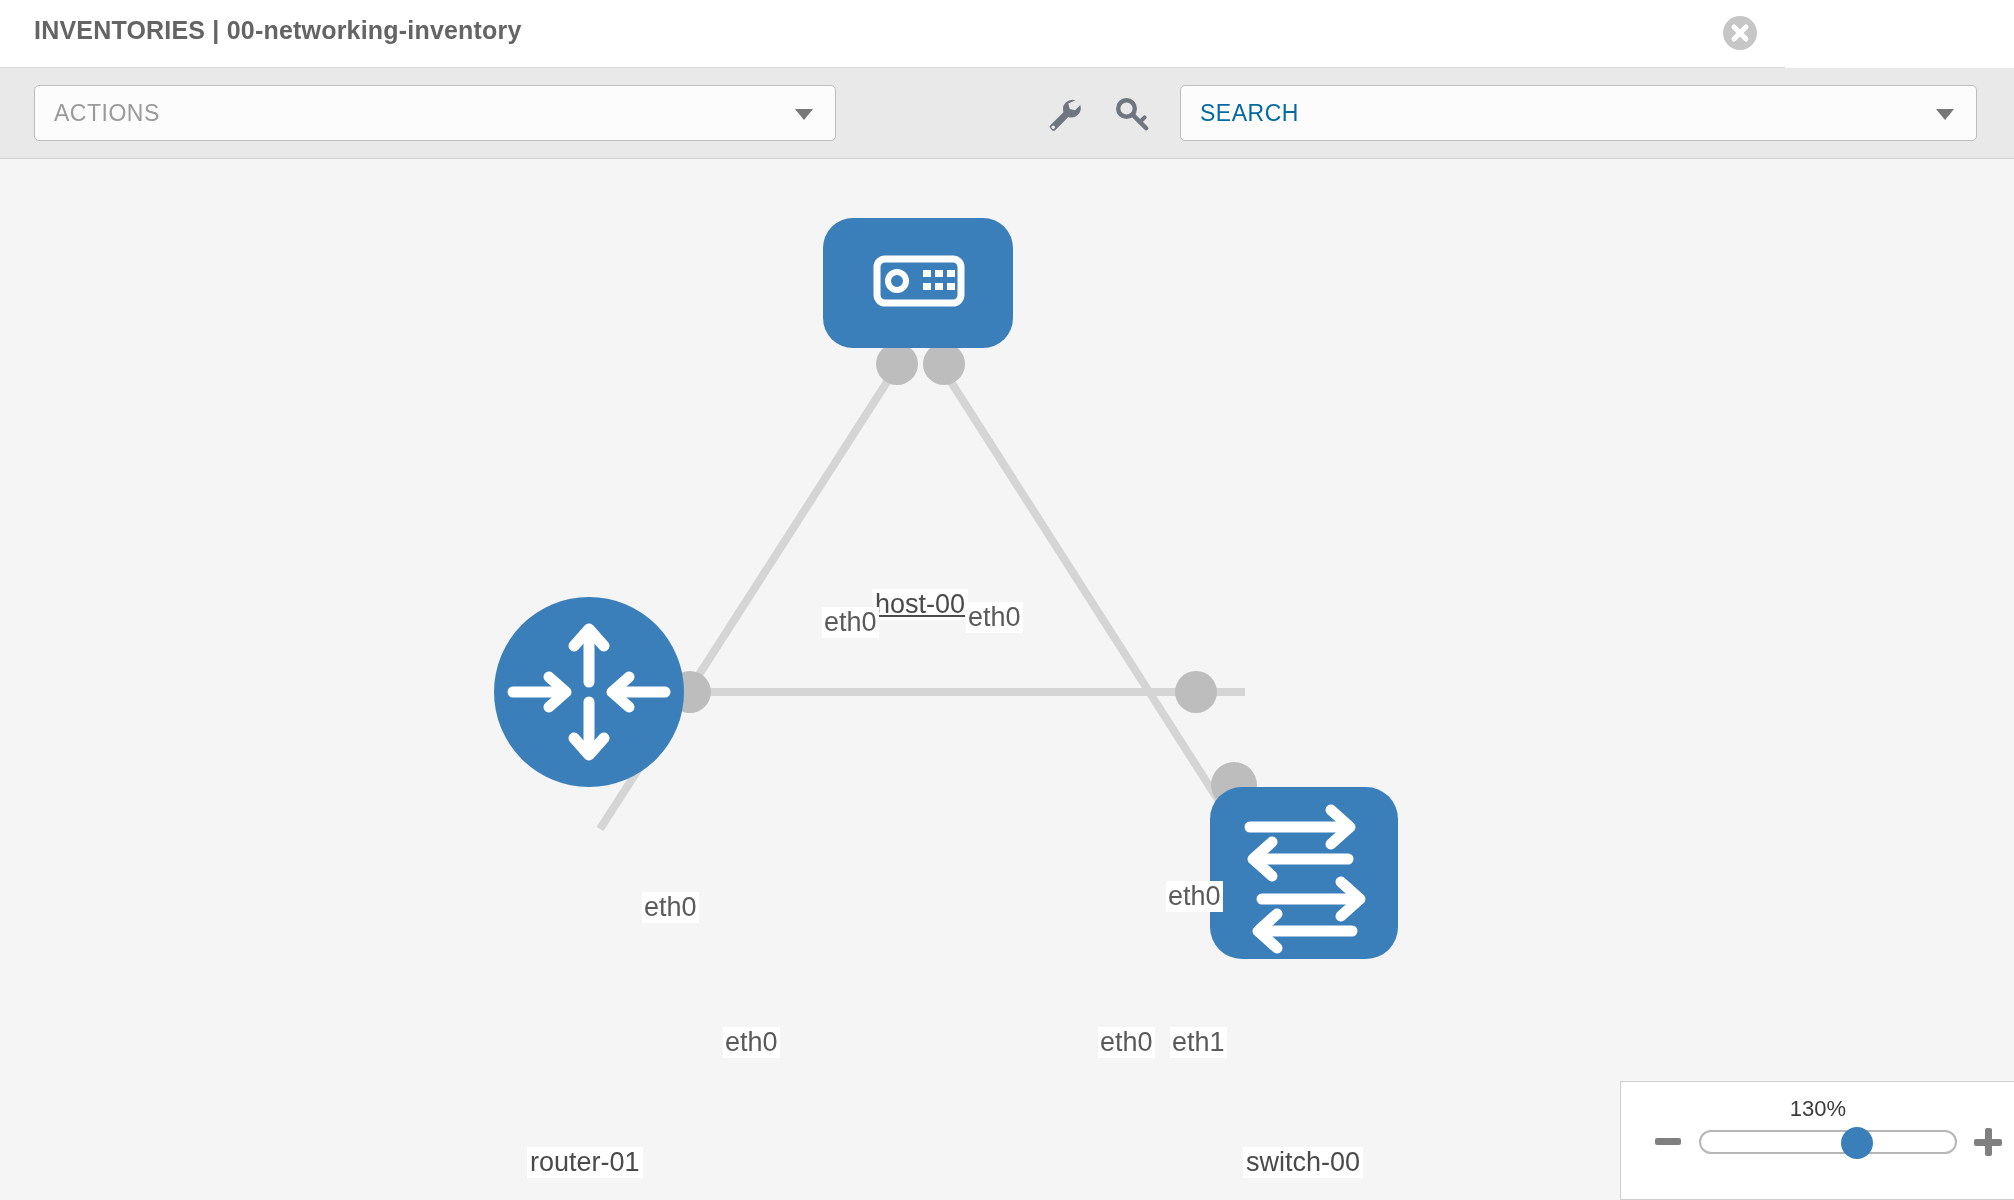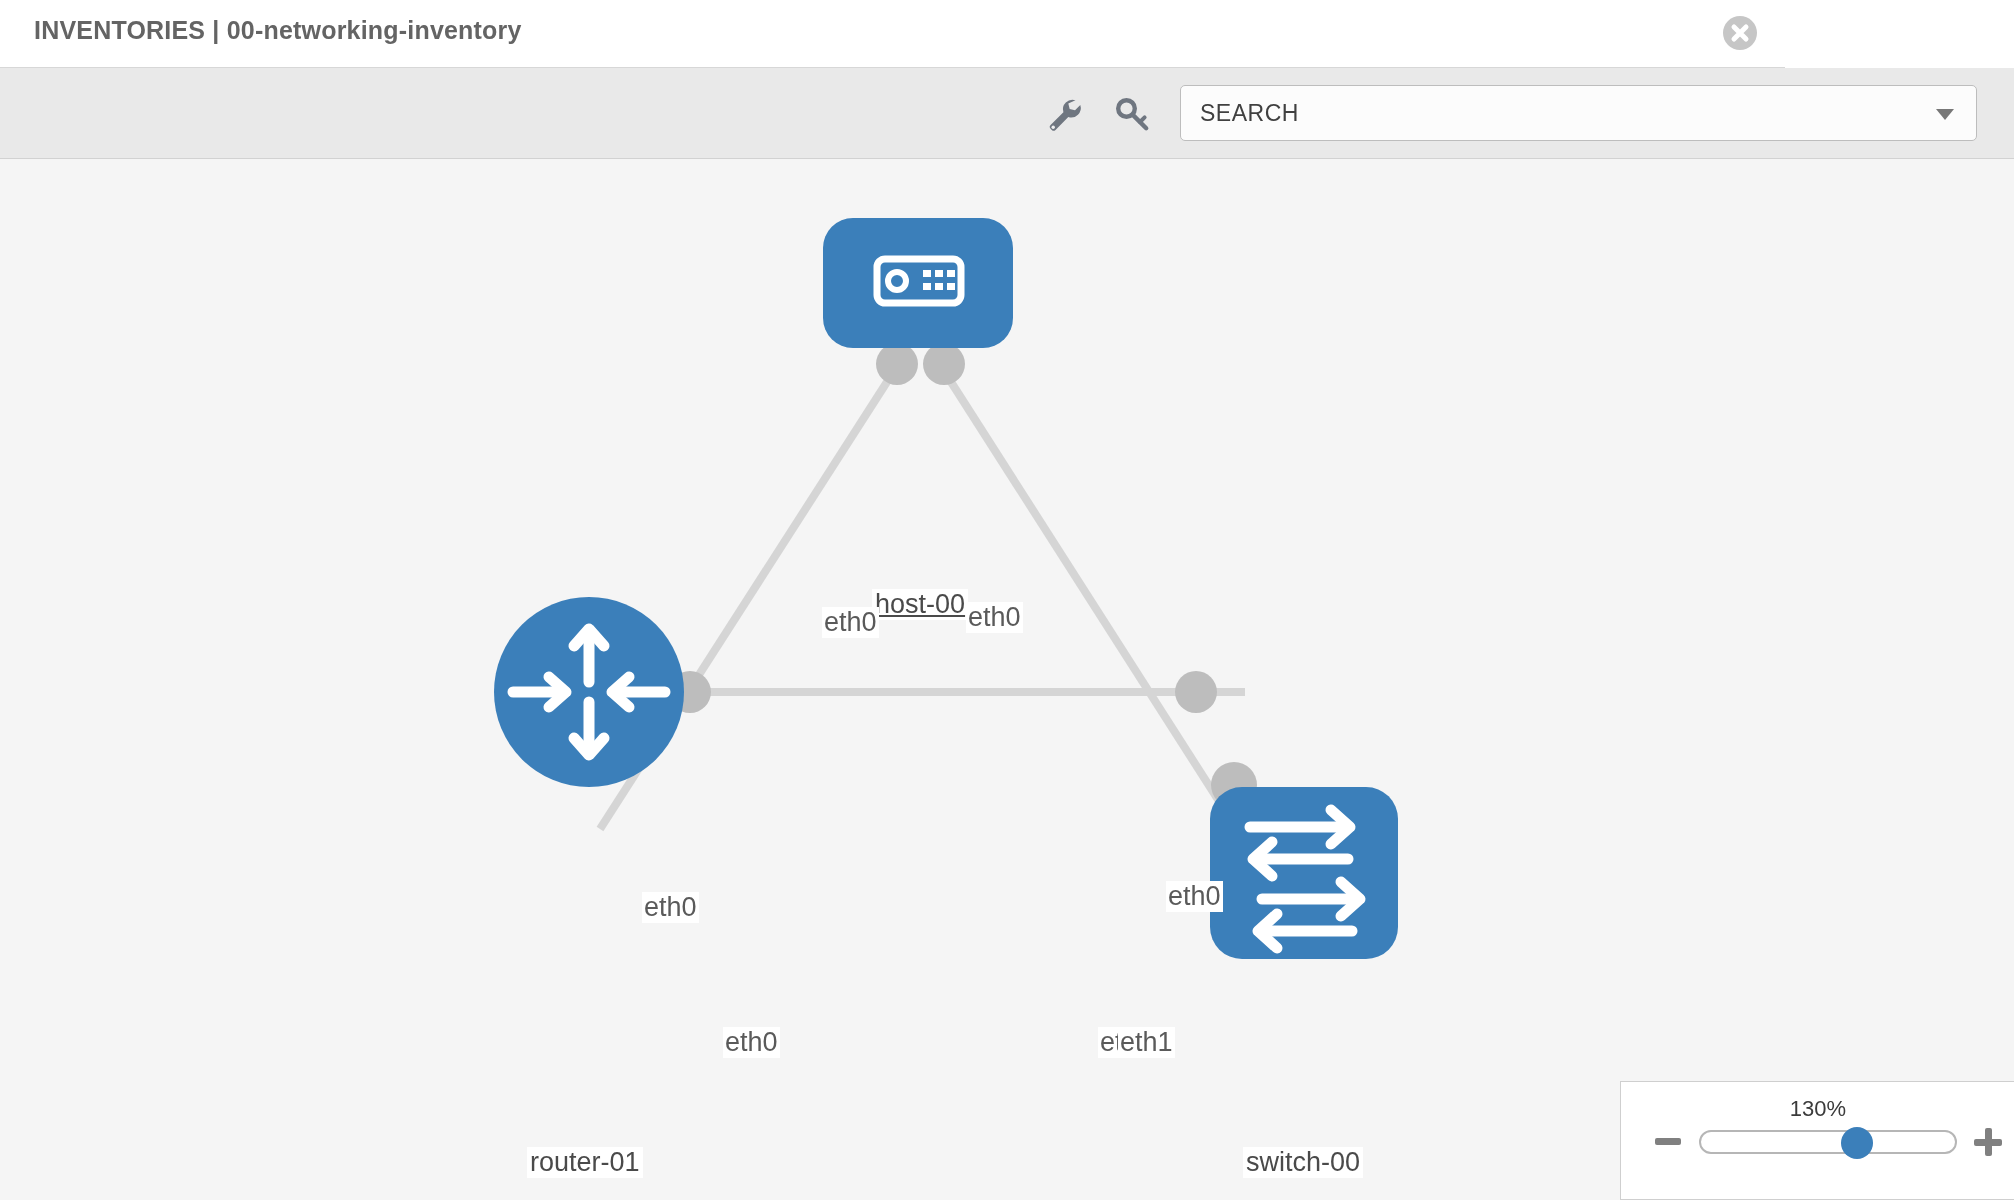--- a/index.html
+++ b/index.html
@@ -94,21 +94,21 @@
     width: 797px; height: 56px;
     background: #fcfcfc;
     border: 1px solid #bdbdbd;
     border-radius: 5px;
     cursor: text;
   }
   .search-label {
     position: absolute;
     left: 19px; top: 14px;
     font-size: 23px;
-    color: #404040;
+    color: #0369a1;
     letter-spacing: 0.5px;
   }
 
   
   .canvas {
     position: absolute;
     left: 0; top: 159px;
     width: 2014px; height: 1041px;
     background: #f5f5f5;
     overflow: hidden;
@@ -196,20 +196,24 @@
     <div class="header-title">INVENTORIES | 00-networking-inventory</div>
     <div class="close-btn">
       <svg width="34" height="34" viewBox="0 0 34 34">
         <path d="M11 11 L23 23 M23 11 L11 23" stroke="#ffffff" stroke-width="5" stroke-linecap="round"></path>
       </svg>
     </div>
   </div>
 
   <div class="toolbar">
 
+    <div class="actions-select">
+      <span class="actions-label">ACTIONS</span>
+      <span class="caret"></span>
+    </div>
 
     <div class="tool-icon wrench">
       <svg width="40" height="36" viewBox="0 0 40 36">
         <path d="M31.5 4.2 a9.6 9.6 0 0 0 -12.1 12.0 L6.6 29.0 a2.6 2.6 0 0 0 0 3.7 l1.2 1.2 a2.6 2.6 0 0 0 3.7 0 L24.3 21.1 a9.6 9.6 0 0 0 12.0 -12.1 l-5.3 5.3 -5.3 -1.4 -1.4 -5.3 z" fill="#6f7680"></path>
         <circle cx="9.2" cy="31.2" r="1.7" fill="#f0f0f0"></circle>
       </svg>
     </div>
 
     <div class="tool-icon key">
       <svg width="40" height="36" viewBox="0 0 40 36">
@@ -299,21 +303,21 @@
     <span class="node-label" style="left:1243px; top:988px;">switch-00</span>
 
     <span class="edge-label" style="left:822px; top:448px;">eth0</span>
     <span class="edge-label" style="left:966px; top:443px;">eth0</span>
 
     <span class="edge-label" style="left:642px; top:733px;">eth0</span>
     <span class="edge-label" style="left:1166px; top:722px;">eth0</span>
 
     <span class="edge-label" style="left:723px; top:868px;">eth0</span>
     <span class="edge-label" style="left:1098px; top:868px;">eth0</span>
-    <span class="edge-label" style="left:1118px; top:868px;">eth1</span>
+    <span class="edge-label" style="left:1170px; top:868px;">eth1</span>
   </div>
 
   <div class="zoom-panel">
     <div class="zoom-value">130%</div>
     <div class="zoom-minus"></div>
     <div class="zoom-track">
       <div class="zoom-thumb" id="zoom-thumb" style="left: 140px;"></div>
     </div>
     <div class="zoom-plus"></div>
   </div>

